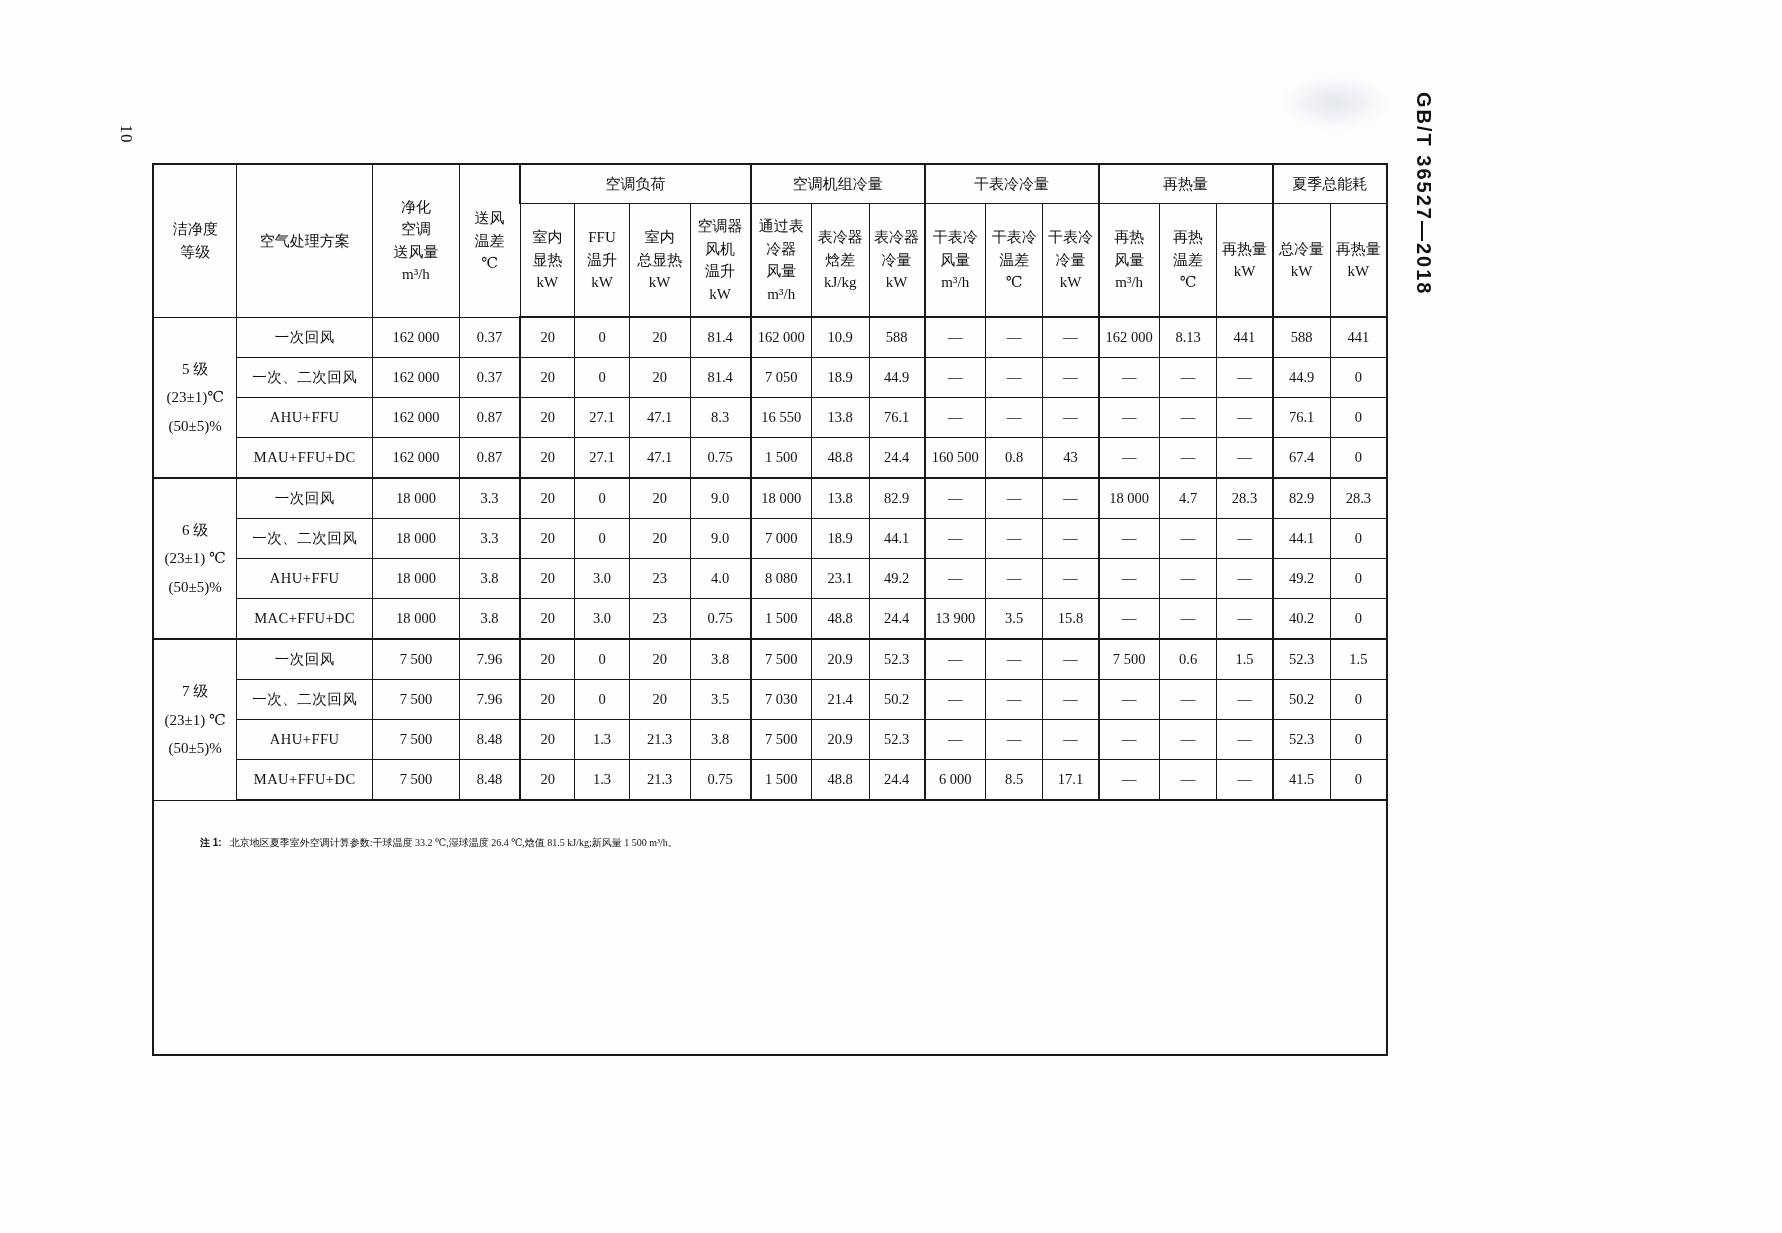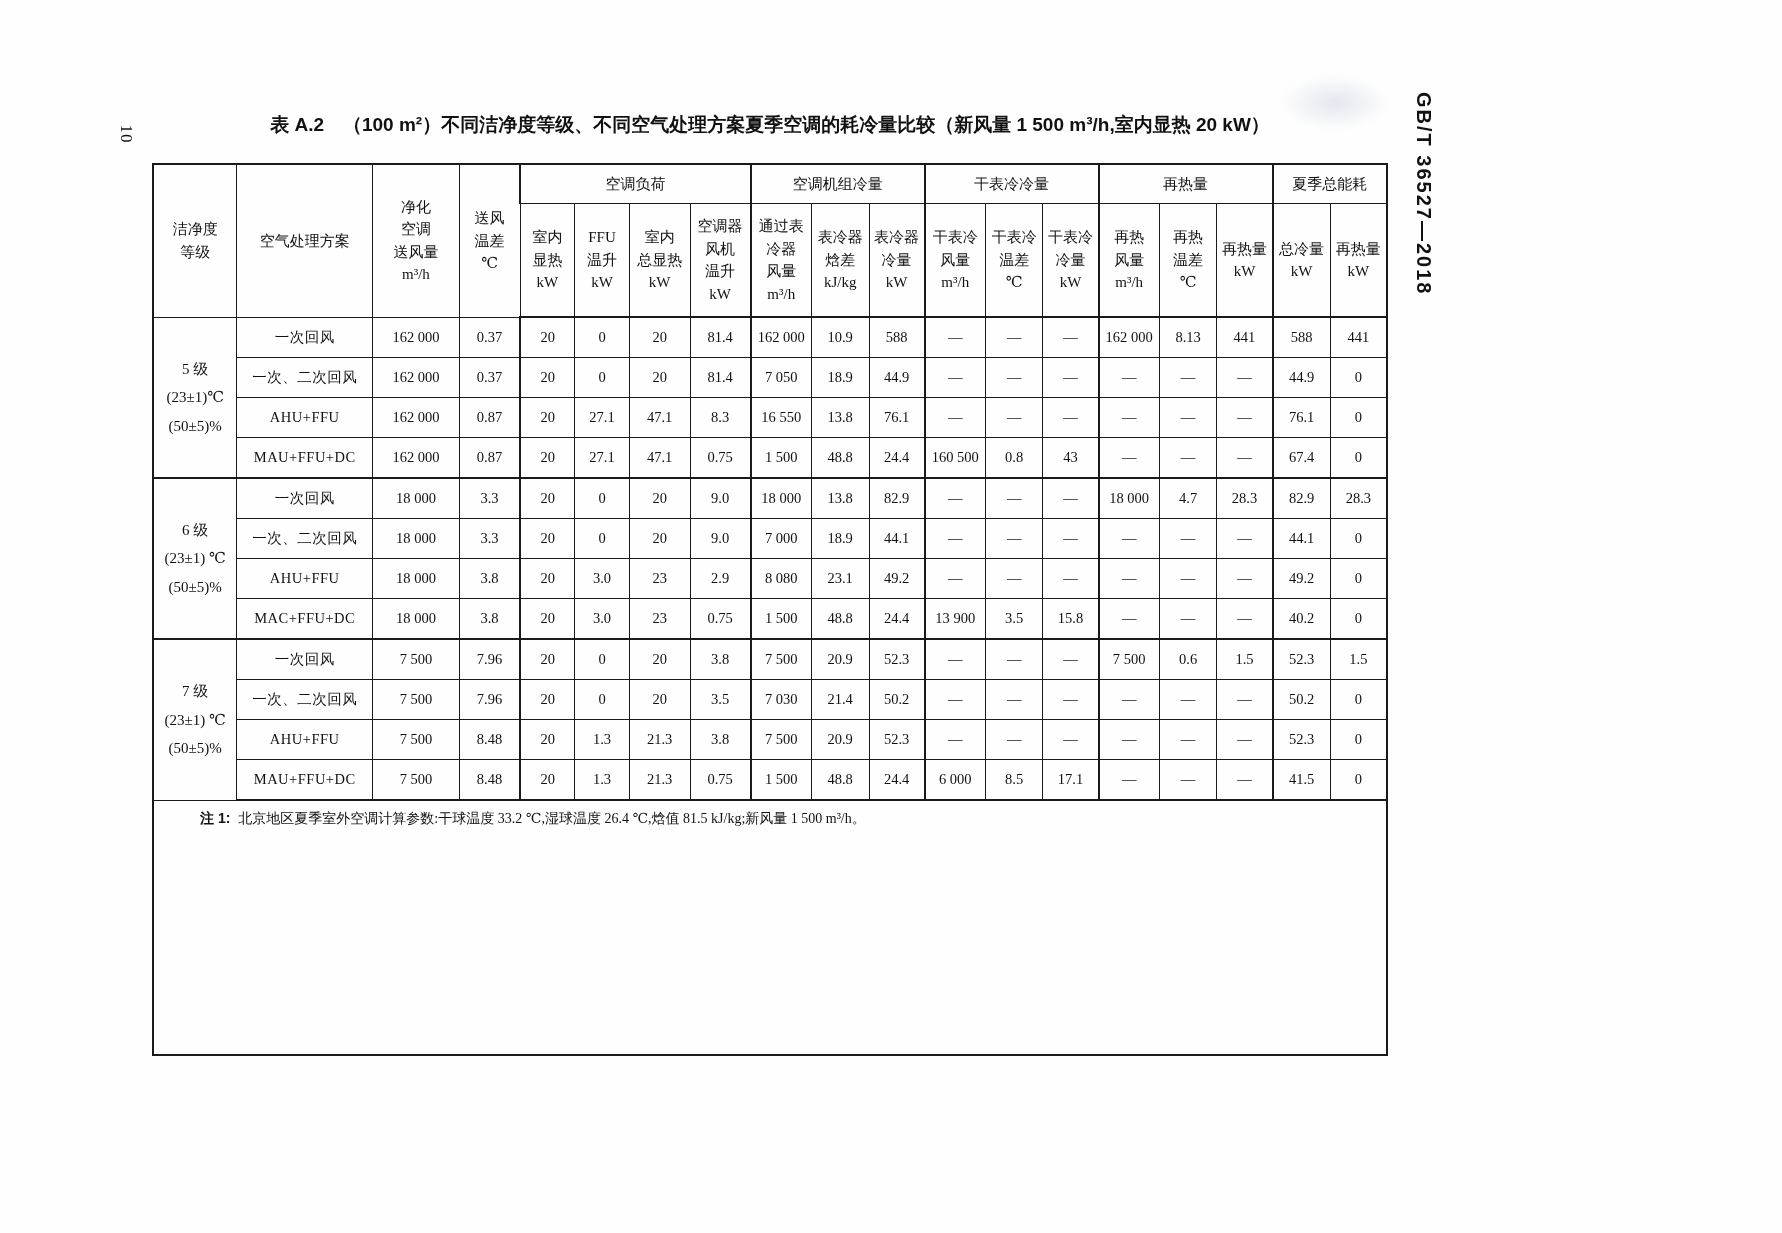--- a/index.html
+++ b/index.html
@@ -66,22 +66,22 @@
   tbody th.row-group-label{ white-space:pre-line; line-height:1.9; font-size:15px;border-radius:15px; }
   td.scheme{ font-size:15px; letter-spacing:.5px; }
   .gs{ border-left-width:2.4px !important; }
   tr.grp-top td, tr.grp-top th{ border-top:2.6px solid #1a1a1a; }
   tbody tr.last-row td{ border-bottom:2.6px solid #1a1a1a; }
   
   table.grid tr > *:first-child{ border-left:none; }
   table.grid tr > *:last-child{ border-right:none; }
   thead tr.group-row th{ border-top:none; }
   .notes{
-    padding:4px 34px 0 46px;
-    font-size:14px;
+    padding:32px 34px 0 46px;
+    font-size:10px;
     line-height:1.95;
   }
   .note{
     padding-left:54px;
     text-indent:-54px;
     margin-bottom:4px;
   }
   .note .note-label{
     font-family:"Liberation Sans","DejaVu Sans",sans-serif;
     font-weight:bold;
@@ -91,21 +91,20 @@
 </head>
 <body>
 
 <div class="page">
   <div class="scan-blob"></div>
 
   <div class="page-number">10</div>
 
   <div class="standard-code">GB/T 36527—2018</div>
 
-  <div class="doc-title">表 A.2　（100 m²）不同洁净度等级、不同空气处理方案夏季空调的耗冷量比较（新风量 1 500 m³/h,室内显热 20 kW）</div>
 
   <div class="table-frame">
     <table class="grid">
       <colgroup>
           <col style="width: 82px;">
           <col style="width: 134px;">
           <col style="width: 86px;">
           <col style="width: 60px;">
           <col style="width: 54px;">
           <col style="width: 54px;">
@@ -315,21 +314,21 @@
             <td class="gs">44.1</td>
             <td>0</td>
           </tr>
           <tr>
             <td class="scheme">AHU+FFU</td>
             <td>18 000</td>
             <td>3.8</td>
             <td class="gs">20</td>
             <td>3.0</td>
             <td>23</td>
-            <td>2.9</td>
+            <td>4.0</td>
             <td class="gs">8 080</td>
             <td>23.1</td>
             <td>49.2</td>
             <td class="gs">—</td>
             <td>—</td>
             <td>—</td>
             <td class="gs">—</td>
             <td>—</td>
             <td>—</td>
             <td class="gs">49.2</td>

